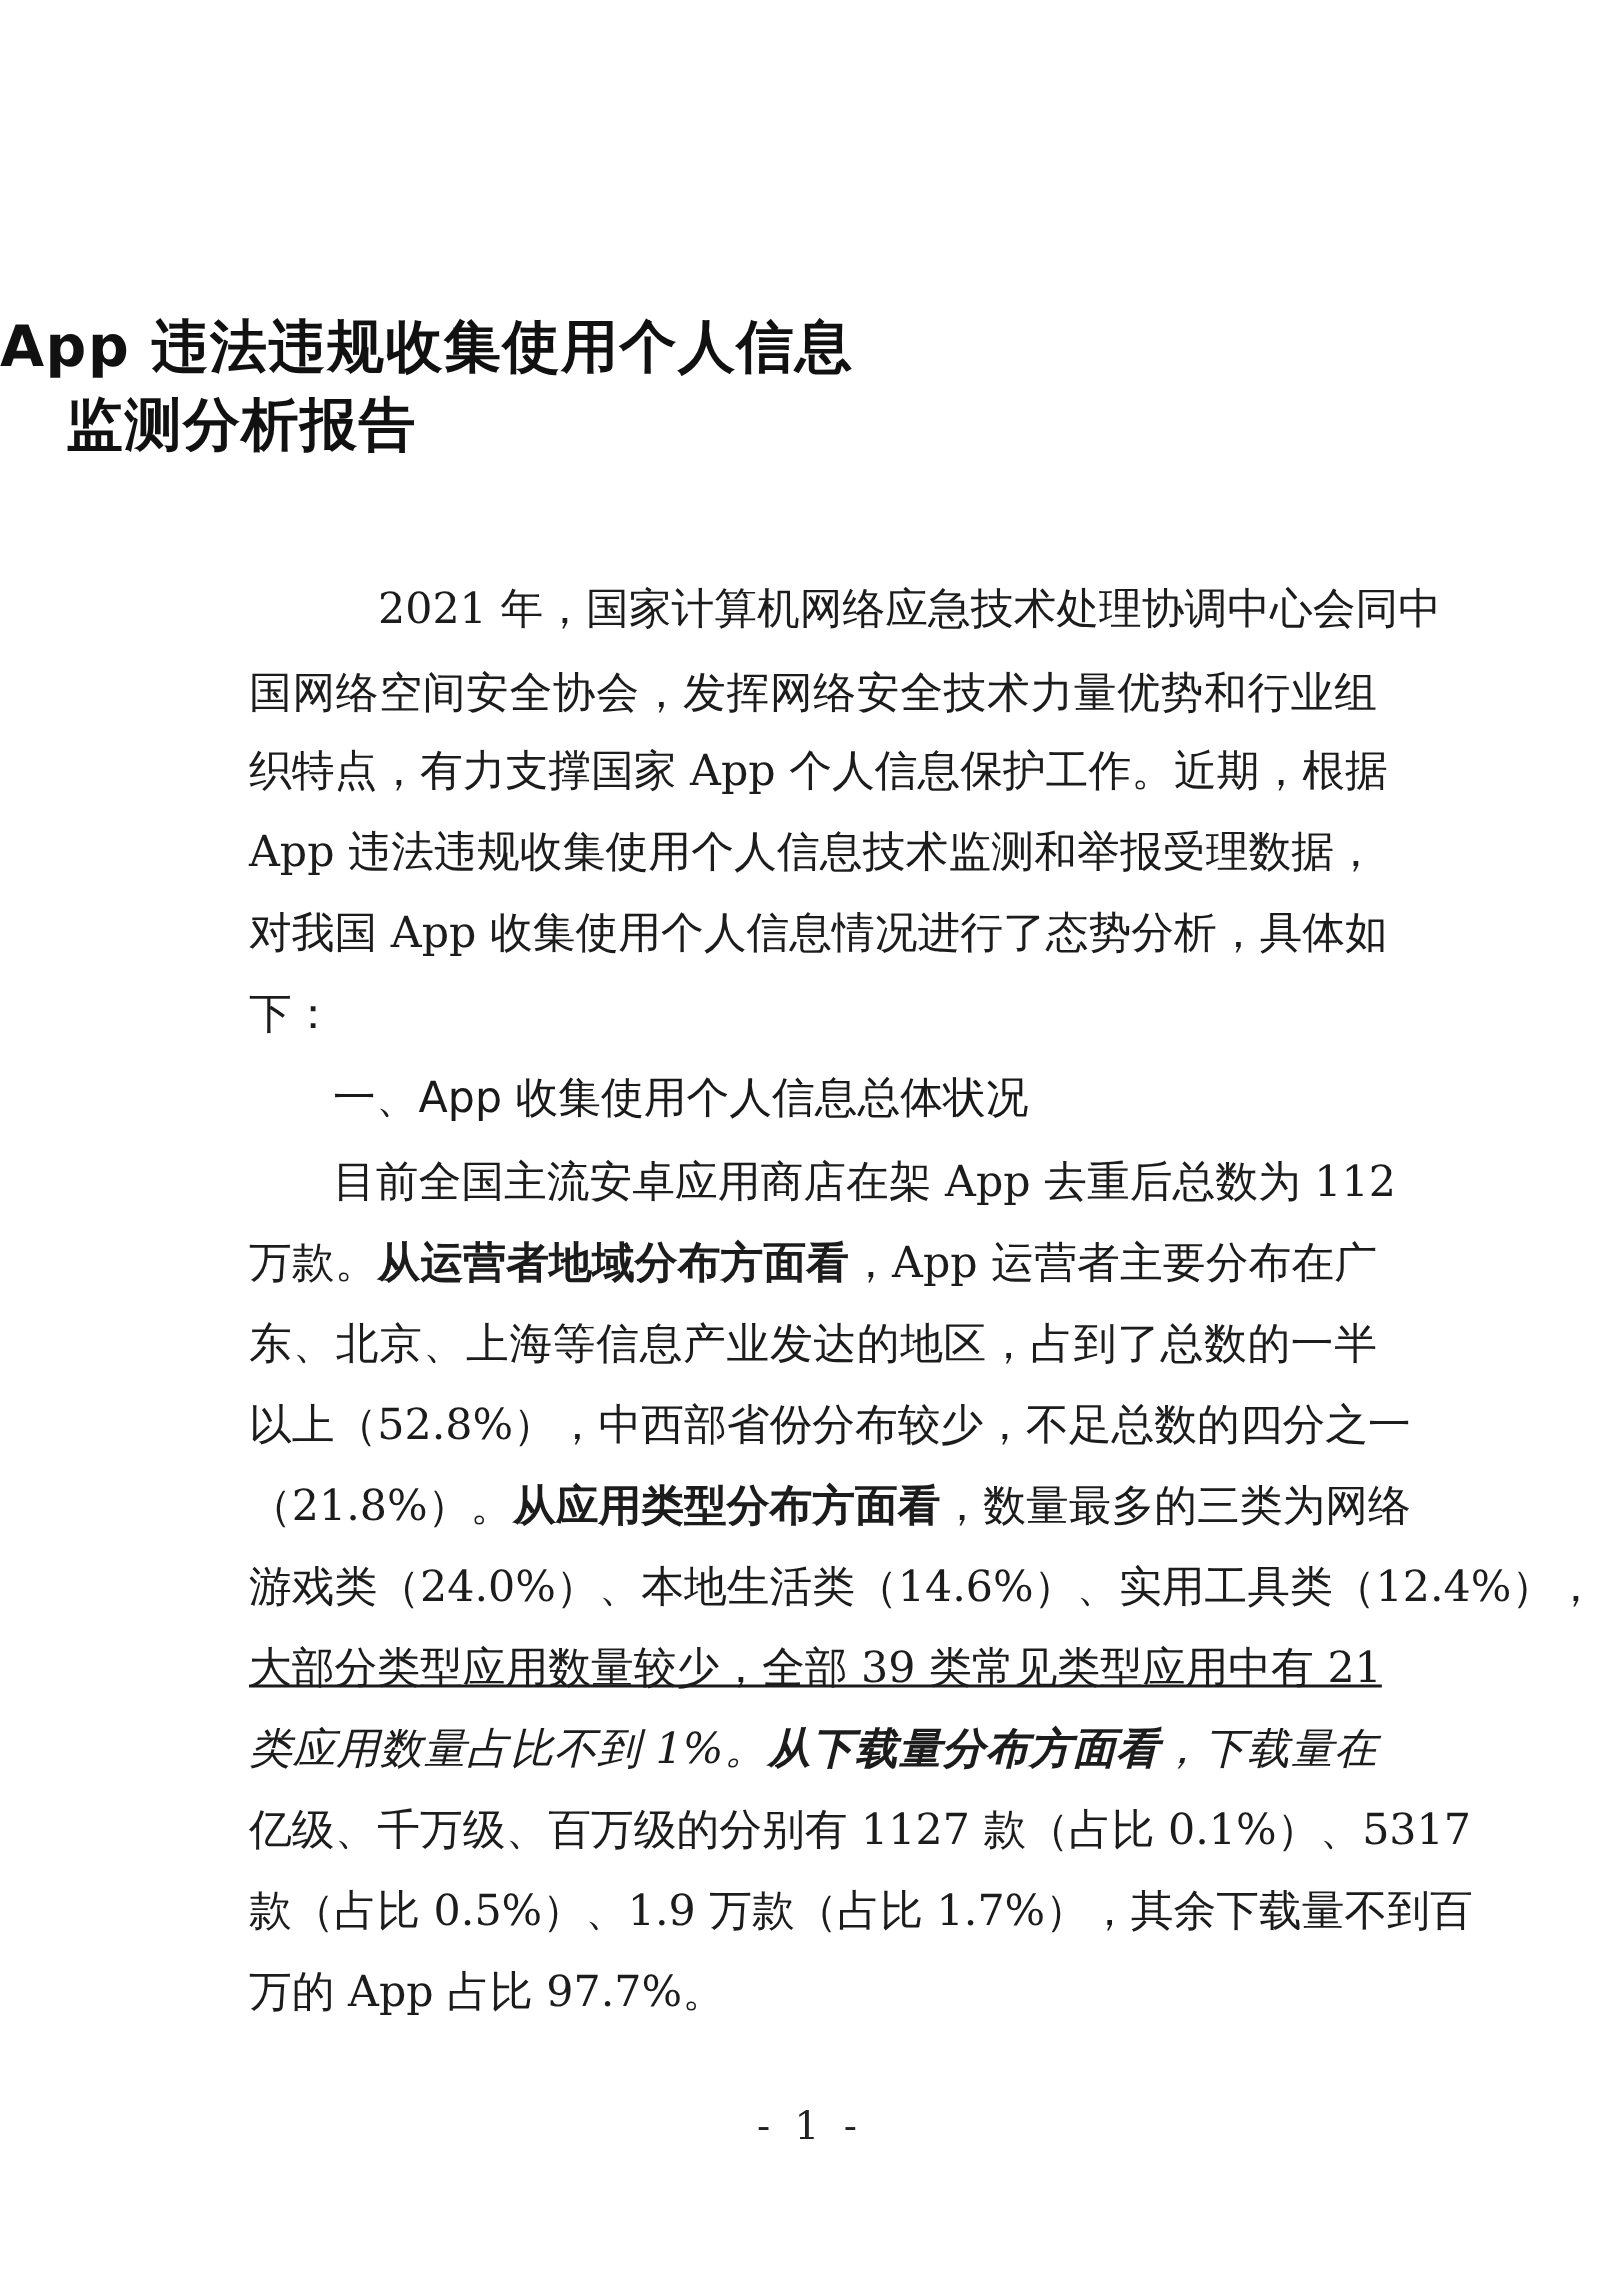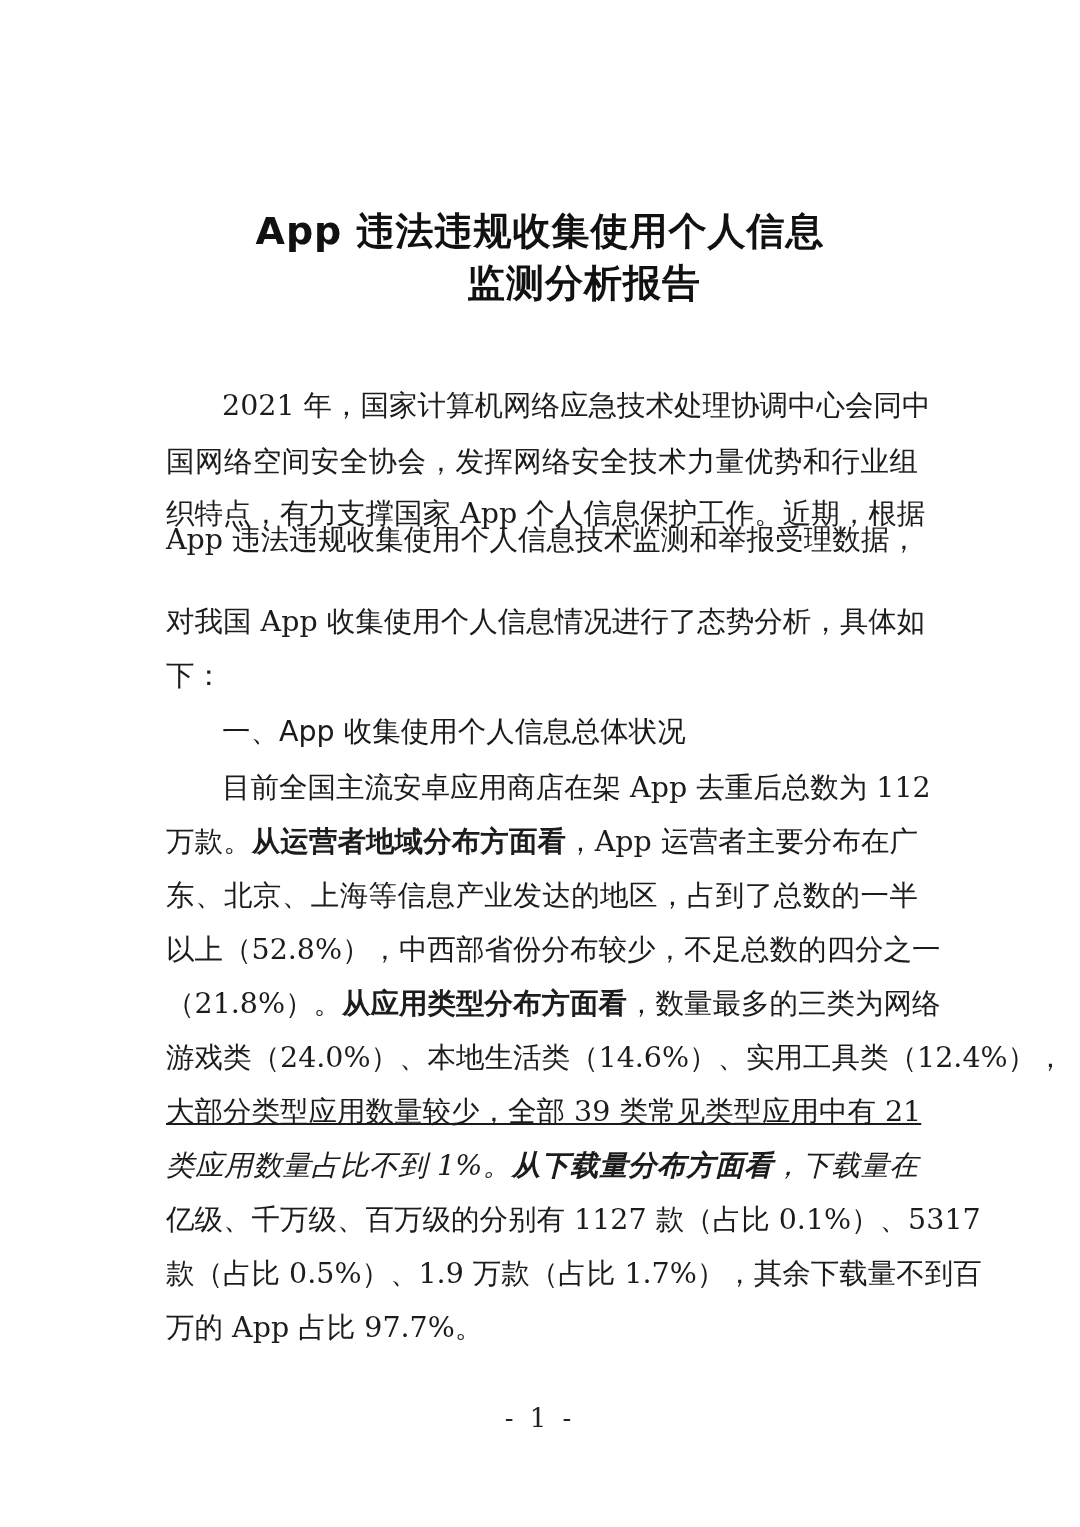--- a/index.html
+++ b/index.html
@@ -1,21 +1,21 @@
 <!DOCTYPE html>
 <html><head>
 <meta charset="utf-8">
 <style>
   html, body { margin: 0; padding: 0; }
   body {
     width: 1080px; height: 1527px; background: #ffffff; position: relative; overflow: hidden;
     font-family: "DejaVu Serif", "Liberation Serif", serif; color: #1a1a1a;
   }
   .title {
-    position: absolute; left: 0; width: 1080px; text-align: center;
+    position: absolute; left: 0; width: 1080px; text-align: left;
     font-family: "DejaVu Sans", "Liberation Sans", sans-serif;
     font-size: 38px; font-weight: bold; color: #111; letter-spacing: 1px;
   }
   .line {
     position: absolute; left: 166px; width: 752px;
     font-size: 28.5px; line-height: 40px; white-space: nowrap;
     text-align: justify; text-align-last: justify; color: #1c1c1c;
   }
   .line.last { text-align-last: left; }
   .line.indent { left: 222px; width: 696px; }
@@ -30,24 +30,24 @@
   }
 </style>
 </head>
 <body>
 
 <div>
   <div class="title" style="top:206px;">App 违法违规收集使用个人信息</div>
   <div class="title" style="top:258px;padding-left:44px;">监测分析报告</div>
 
   <div>
-    <div class="line indent" style="top:386px;">2021 年，国家计算机网络应急技术处理协调中心会同中</div>
+    <div class="line indent" style="top:386px;margin-left:30px;">2021 年，国家计算机网络应急技术处理协调中心会同中</div>
     <div class="line" style="top:442px;">国网络空间安全协会，发挥网络安全技术力量优势和行业组</div>
     <div class="line" style="top:494px;">织特点，有力支撑国家 App 个人信息保护工作。近期，根据</div>
-    <div class="line" style="top:520px;">App 违法违规收集使用个人信息技术监测和举报受理数据，</div>
+    <div class="line" style="top:548px;">App 违法违规收集使用个人信息技术监测和举报受理数据，</div>
     <div class="line" style="top:602px;">对我国 App 收集使用个人信息情况进行了态势分析，具体如</div>
     <div class="line last" style="top:656px;">下：</div>
   </div>
 
   <div class="heading" style="top:712px;">一、App 收集使用个人信息总体状况</div>
 
   <div id="section1-body">
       <div class="line indent" style="top: 768px;"><span>目前全国主流安卓应用商店在架 App 去重后总数为 112</span></div>
       <div class="line" style="top: 822px;"><span>万款。</span><span class="b">从运营者地域分布方面看</span><span>，App 运营者主要分布在广</span></div>
       <div class="line" style="top: 876px;"><span>东、北京、上海等信息产业发达的地区，占到了总数的一半</span></div>

